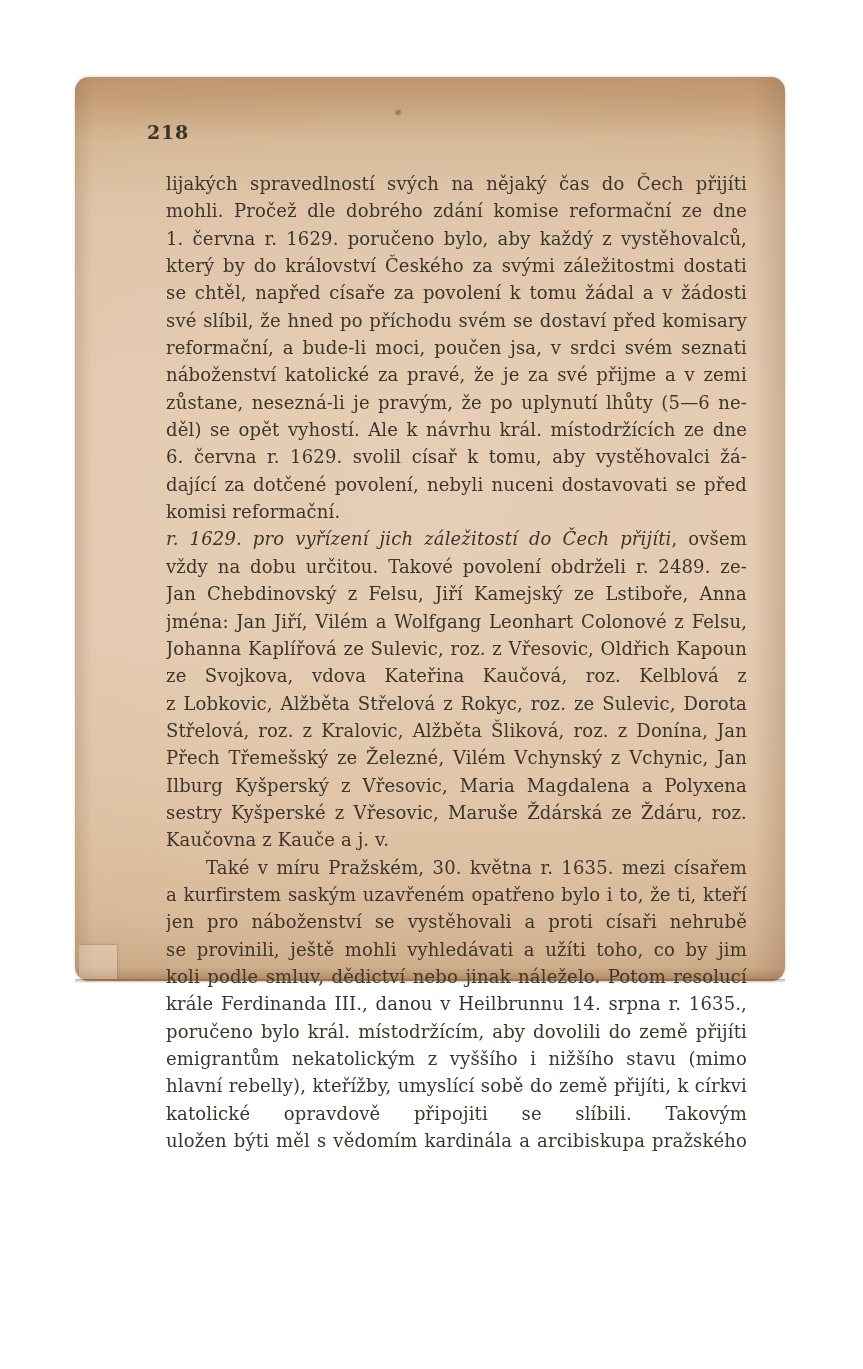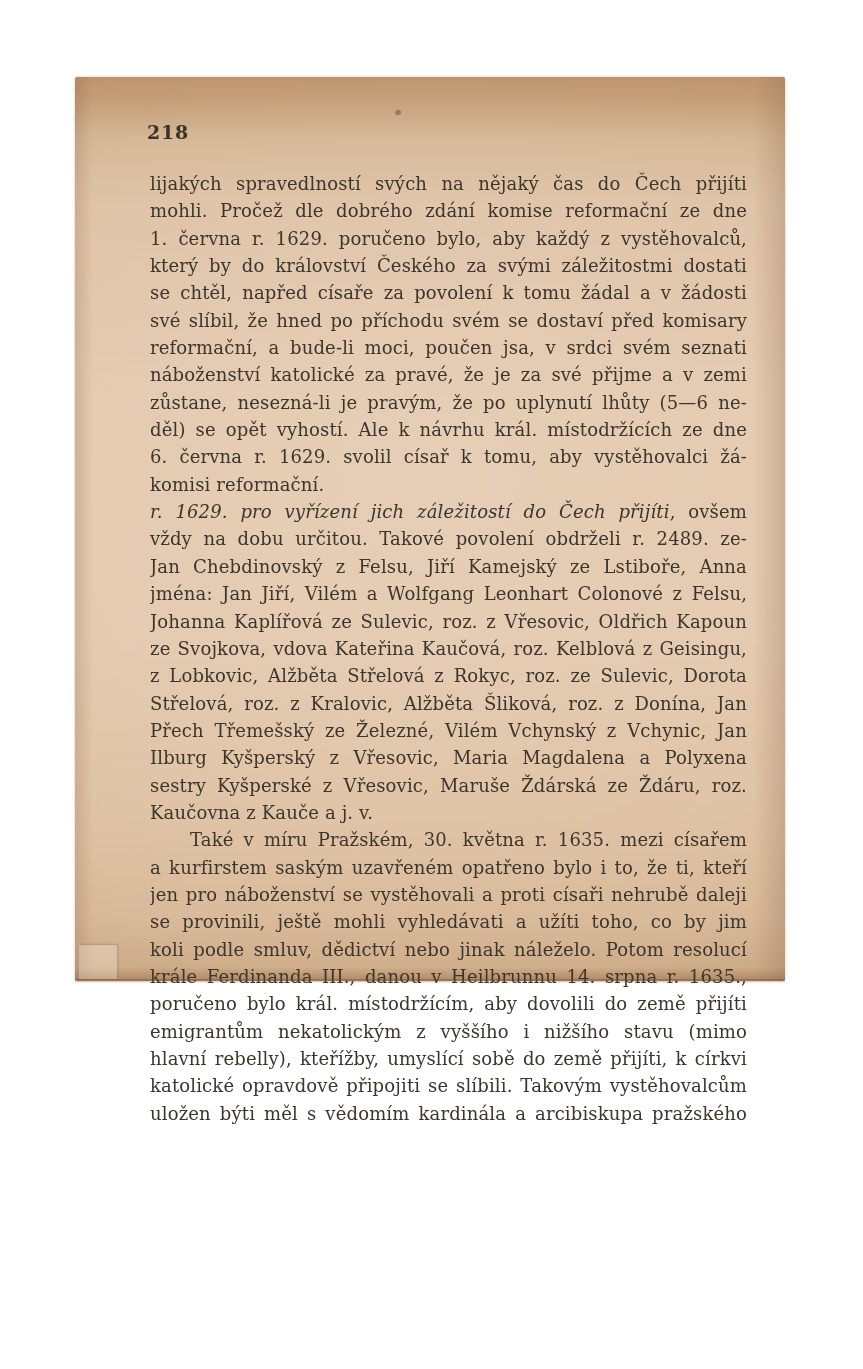--- a/index.html
+++ b/index.html
@@ -11,21 +11,21 @@
     position: relative;
     font-family: "DejaVu Serif", serif;
     overflow: hidden;
   }
   .scan {
     position: absolute;
     left: 75px;
     top: 77px;
     width: 710px;
     height: 904px;
-    border-radius: 2px;
+    border-radius: 14px;
     background:
       linear-gradient(90deg, rgba(130,92,62,0.22) 0%, rgba(130,92,62,0.0) 2.5%, rgba(130,92,62,0.0) 95.5%, rgba(140,100,70,0.28) 100%),
       radial-gradient(ellipse 120% 90% at 50% 45%, rgba(255,255,255,0.10) 0%, rgba(0,0,0,0.0) 60%, rgba(90,60,35,0.10) 100%),
       linear-gradient(180deg, #bd956e 0%, #c59e78 2.5%, #d6b896 7%, #dfc3a7 14%, #e3c9ae 35%, #e3c9ae 62%, #dfc2a4 82%, #d9ba9a 93%, #cfae8b 98.5%, #b28862 100%);
     box-shadow: 0 0 3px rgba(120, 90, 60, 0.35);
   }
   .scan::after { 
     content: "";
     position: absolute;
     left: 0; right: 0; bottom: -2px;
@@ -50,20 +50,21 @@
     color: #3c352b;
     font-size: 18px;
     letter-spacing: 0.15px;
   }
   .line {
     height: 27.35px;
     line-height: 27.35px;
     text-align: justify;
     text-align-last: justify;
     overflow: hidden;
+    margin-left: 16px;
   }
   .line.end { text-align-last: left; }
   .line.indent { text-indent: 40px; }
   .it { font-style: italic; }
   .speck {
     position: absolute;
     left: 320px;  
     top: 33px;    
     width: 6px;
     height: 5px;
@@ -93,20 +94,21 @@
       <div class="line"><span>mohli. Pročež dle dobrého zdání komise reformační ze dne</span></div>
       <div class="line"><span>1. června r. 1629. poručeno bylo, aby každý z vystěhovalců,</span></div>
       <div class="line"><span>který by do království Českého za svými záležitostmi dostati</span></div>
       <div class="line"><span>se chtěl, napřed císaře za povolení k tomu žádal a v žádosti</span></div>
       <div class="line"><span>své slíbil, že hned po příchodu svém se dostaví před komisary</span></div>
       <div class="line"><span>reformační, a bude-li moci, poučen jsa, v srdci svém seznati</span></div>
       <div class="line"><span>náboženství katolické za pravé, že je za své přijme a v zemi</span></div>
       <div class="line"><span>zůstane, nesezná-li je pravým, že po uplynutí lhůty (5—6 ne-</span></div>
       <div class="line"><span>děl) se opět vyhostí. Ale k návrhu král. místodržících ze dne</span></div>
       <div class="line"><span>6. června r. 1629. svolil císař k tomu, aby vystěhovalci žá-</span></div>
+      <div class="line"><span>dající za dotčené povolení, nebyli nuceni dostavovati se před</span></div>
       <div class="line end"><span>komisi reformační.</span></div>
       <div class="line"><span class="it">r. 1629. pro vyřízení jich záležitostí do Čech přijíti</span><span>, ovšem</span></div>
       <div class="line"><span>vždy na dobu určitou. Takové povolení obdrželi r. 2489. ze-</span></div>
       <div class="line"><span>Jan Chebdinovský z Felsu, Jiří Kamejský ze Lstiboře, Anna</span></div>
       <div class="line"><span>jména: Jan Jiří, Vilém a Wolfgang Leonhart Colonové z Felsu,</span></div>
       <div class="line"><span>Johanna Kaplířová ze Sulevic, roz. z Vřesovic, Oldřich Kapoun</span></div>
       <div class="line"><span>ze Svojkova, vdova Kateřina Kaučová, roz. Kelblová z Geisingu,</span></div>
       <div class="line"><span>z Lobkovic, Alžběta Střelová z Rokyc, roz. ze Sulevic, Dorota</span></div>
       <div class="line"><span>Střelová, roz. z Kralovic, Alžběta Šliková, roz. z Donína, Jan</span></div>
       <div class="line"><span>Přech Třemešský ze Železné, Vilém Vchynský z Vchynic, Jan</span></div>

